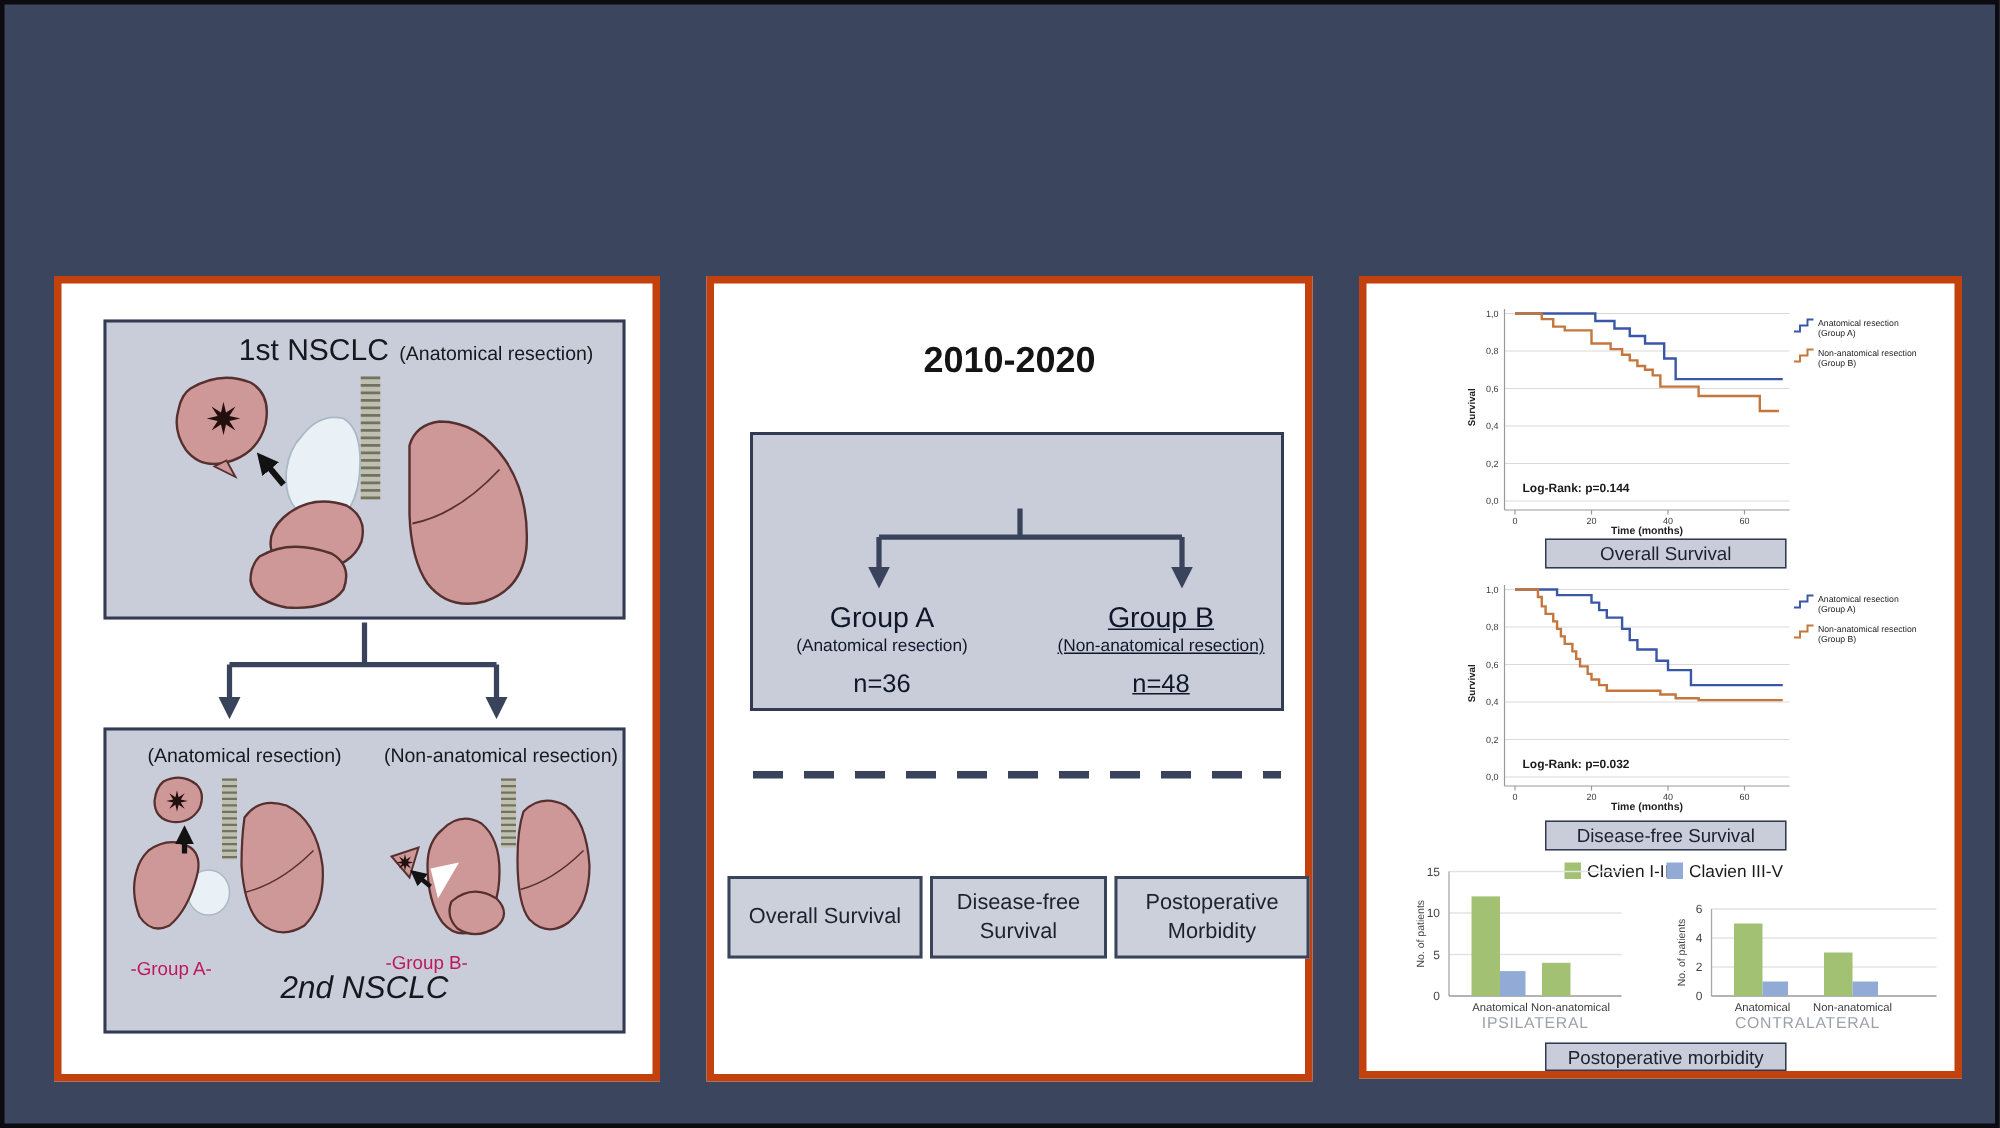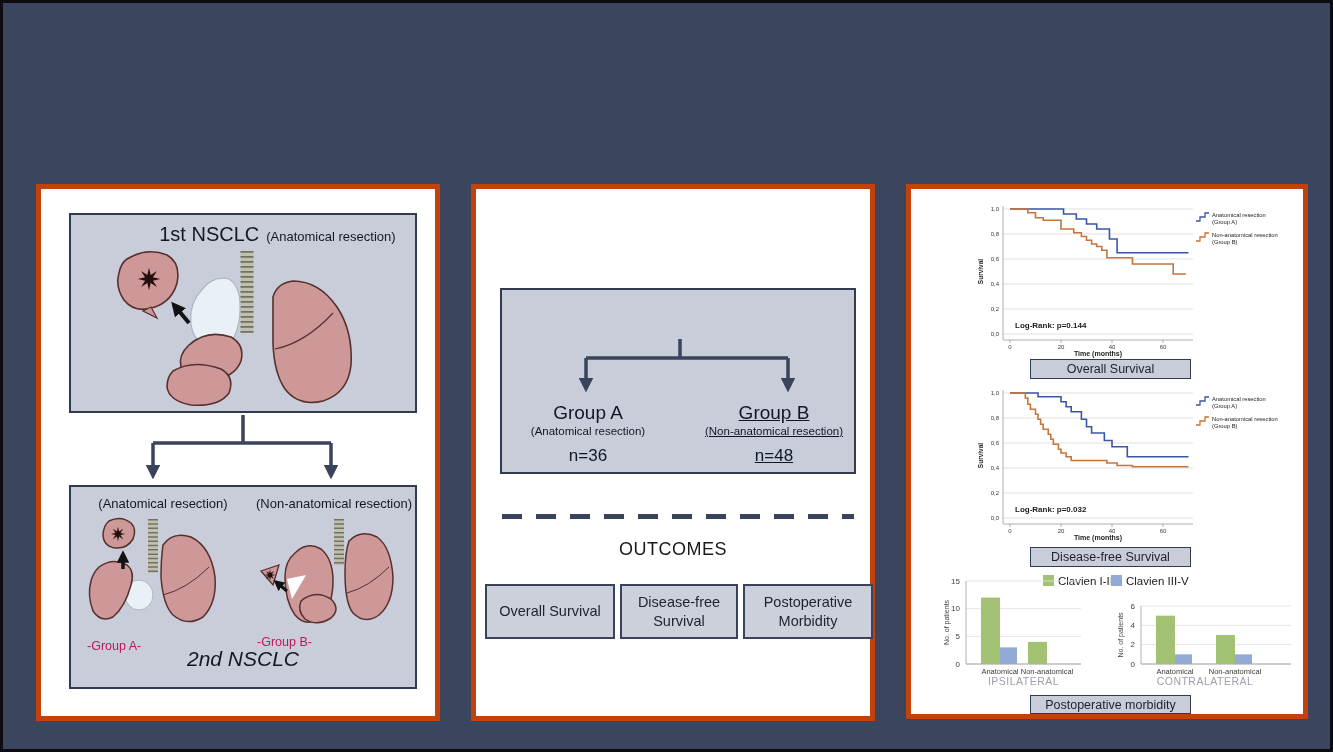--- a/index.html
+++ b/index.html
@@ -108,20 +108,21 @@
         <line x1="36" y1="76" x2="25" y2="67" stroke="#121212" stroke-width="3" marker-end="url(#ahBlack)"></line>
       </svg>
 
       <div class="grouplbl" style="left:16px;top:152px;width:150px;">-Group A-</div>
       <div class="grouplbl" style="left:186px;top:148px;width:150px;">-Group B-</div>
       <div class="b2title">2nd NSCLC</div>
     </div>
   </div>
 
   <div class="panel mid">
+    <div class="period">2010-2020</div>
 
     <div class="gbox flowbox">
       <svg style="left:0;top:46px;" width="356" height="62" viewBox="0 0 356 62">
         <path d="M178,3 V22" fill="none" stroke="#39445c" stroke-width="3.5"></path>
         <path d="M84,22 H286" fill="none" stroke="#39445c" stroke-width="3.5"></path>
         <line x1="84" y1="22" x2="84" y2="52" stroke="#39445c" stroke-width="3.5" marker-end="url(#ahNavy)"></line>
         <line x1="286" y1="22" x2="286" y2="52" stroke="#39445c" stroke-width="3.5" marker-end="url(#ahNavy)"></line>
       </svg>
       <div class="grp" style="left:14px;width:144px;">
         <div class="nm">Group A</div>
@@ -129,21 +130,20 @@
         <div class="nn">n=36</div>
       </div>
       <div class="grp" style="left:200px;width:144px;text-decoration:underline;">
         <div class="nm">Group B</div>
         <div class="mt">(Non-anatomical resection)</div>
         <div class="nn">n=48</div>
       </div>
     </div>
 
     <div class="dashline"></div>
-    <div class="outcomes">OUTCOMES</div>
 
     <div class="obox" style="left:9px;width:130px;">Overall Survival</div>
     <div class="obox" style="left:144px;width:118px;">Disease-free Survival</div>
     <div class="obox" style="left:267px;width:130px;">Postoperative Morbidity</div>
   </div>
 
   <div class="panel right">
     <svg id="kmOS" style="left:0;top:8px;" width="402" height="162" viewBox="0 0 402 162">
         <line x1="92" y1="137" x2="282" y2="137" stroke="#d9d9d9" stroke-width="0.8"></line>
         <text x="88" y="139" font-size="6" fill="#3a3a3a" text-anchor="end">0,0</text>

